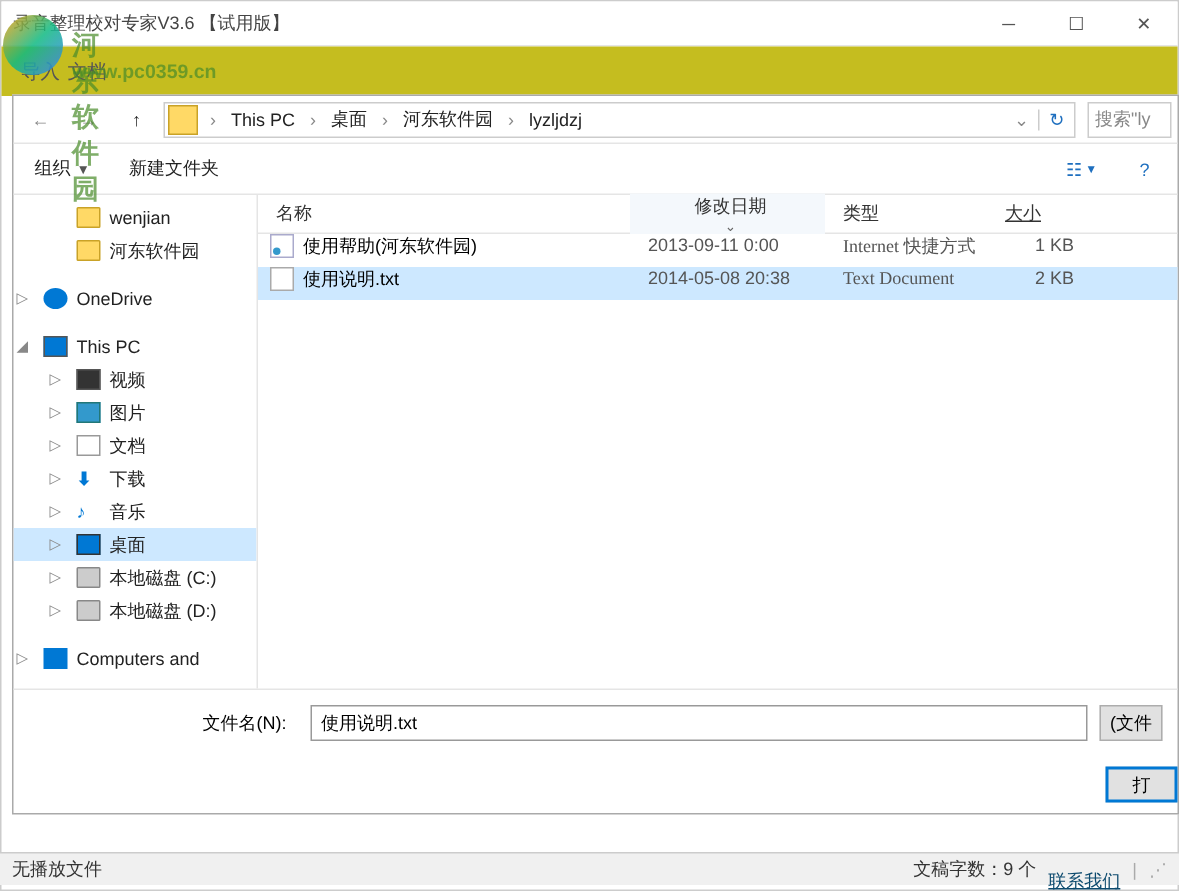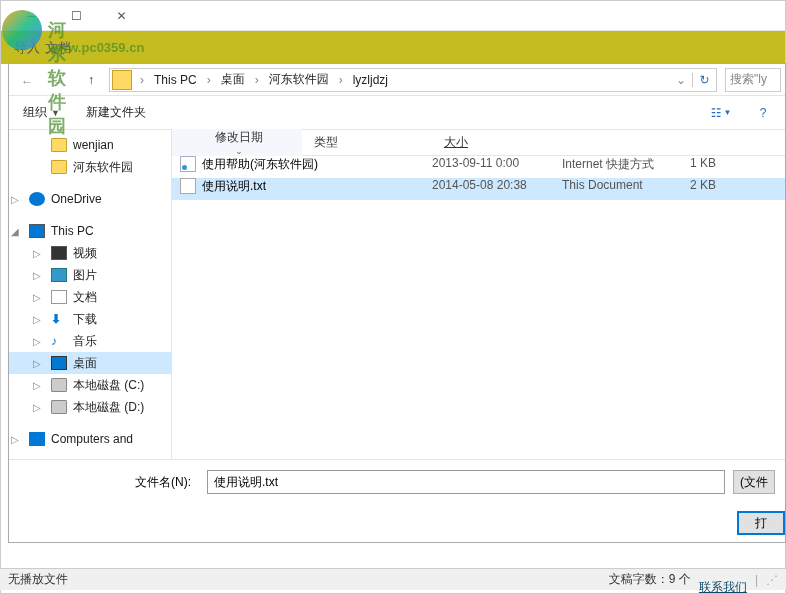--- a/index.html
+++ b/index.html
@@ -55,30 +55,30 @@
     .drive-icon { background: #ccc; border: 1px solid #888; border-radius: 1px; width: 16px; height: 10px; }
     .net-icon { background: #0078d4; }
     .tree .gap { height: 10px; }
     
     .filelist { flex: 1; display: flex; flex-direction: column; }
     .headers { height: 26px; border-bottom: 1px solid #e5e5e5; display: flex; align-items: center; color: #333; }
     .headers .col { padding-left: 12px; }
     .col-name { width: 248px; }
     .col-date { width: 130px; background: #f4f8fc; display: flex; align-items: center; justify-content: space-between; padding-right: 8px; flex-direction: column; }
     .col-type { width: 108px; }
-    .col-size { width: 70px; text-align: right; padding-right: 12px; text-decoration: underline; }
+    .col-size { width: 70px; text-align: left; padding-right: 12px; text-decoration: underline; }
     .file-row { height: 22px; display: flex; align-items: flex-start; }
     .file-row.sel { background: #cde8ff; }
     .file-row .ficon2 { width: 16px; height: 16px; margin-left: 8px; margin-right: 6px; }
     .url-file-icon { background: #fff; border: 1px solid #aac; position: relative; }
     .url-file-icon::after { content: ''; position: absolute; width: 5px; height: 5px; background: #39c; border-radius: 50%; bottom: 1px; left: 1px; }
     .txt-file-icon { background: #fff; border: 1px solid #aaa; }
     .file-row .fname { width: 218px; }
     .file-row .fdate { width: 130px; padding-left: 12px; color: #555; }
-    .file-row .ftype { width: 108px; padding-left: 12px; color: #555; }
+    .file-row .ftype { width: 108px; padding-left: 12px; color: #555; font-family: Liberation Serif, serif; }
     .file-row .fsize { width: 70px; text-align: right; padding-right: 12px; color: #555; }
     
     .filename-row { height: 44px; display: flex; align-items: center; padding: 0 10px; gap: 8px; }
     .filename-row .lbl { width: 180px; text-align: right; padding-right: 8px; }
     .filename-row input { flex: 1; height: 24px; border: 1px solid #999; padding: 0 6px; }
     .filename-row .filter { width: 42px; height: 24px; border: 1px solid #adadad; background: #e1e1e1; display: flex; align-items: center; justify-content: center; }
     
     .buttons-row { height: 38px; display: flex; align-items: center; justify-content: flex-end; padding-right: 0; gap: 8px; }
     .buttons-row .btn { height: 24px; padding: 0 16px; border: 1px solid #adadad; background: #e1e1e1; display: flex; align-items: center; }
     .buttons-row .btn.primary { border: 2px solid #0078d4; }
@@ -88,20 +88,21 @@
     .statusbar .sb-right { display: flex; gap: 8px; align-items: center; }
     .statusbar .link { color: #0c4a6e; text-decoration: underline; margin-top: 16px; }
     .statusbar .sep2 { color: #aaa; }
     .statusbar .grip { color: #aaa; }
   </style>
 </head>
 <body>
 
 <div class="parent-window">
   <div class="parent-titlebar">
+    <span class="title">录音整理校对专家V3.6 【试用版】</span>
     <div class="win-btn">─</div>
     <div class="win-btn">☐</div>
     <div class="win-btn">✕</div>
   </div>
   <div class="banner">
     <span class="label">导入</span>
     <span class="label">文档</span>
   </div>
 </div>
 
@@ -209,40 +210,41 @@
         </div>
         <div class="gap"></div>
         <div class="tree-item">
           <span class="exp">▷</span>
           <span class="ficon net-icon"></span>
           <span>Computers and</span>
         </div>
       </div>
     <div class="filelist">
       <div class="headers">
+        <div class="col col-name">名称</div>
         <div class="col col-date">
             <span>修改日期</span>
             <span style="font-size:9px;color:#666">⌄</span>
           </div>
         <div class="col col-type">类型</div>
         <div class="col col-size">大小</div>
       </div>
       <div id="files">
           <div class="file-row">
             <div class="ficon2 url-file-icon"></div>
             <div class="fname">使用帮助(河东软件园)</div>
             <div class="fdate">2013-09-11 0:00</div>
             <div class="ftype">Internet 快捷方式</div>
             <div class="fsize">1 KB</div>
           </div>
           <div class="file-row sel">
             <div class="ficon2 txt-file-icon"></div>
             <div class="fname">使用说明.txt</div>
             <div class="fdate">2014-05-08 20:38</div>
-            <div class="ftype">This Document</div>
+            <div class="ftype">Text Document</div>
             <div class="fsize">2 KB</div>
           </div>
         </div>
     </div>
   </div>
 
   <div class="filename-row">
     <div class="lbl">文件名(N):</div>
     <input type="text" value="使用说明.txt" style="">
     <div class="filter">(文件</div>

